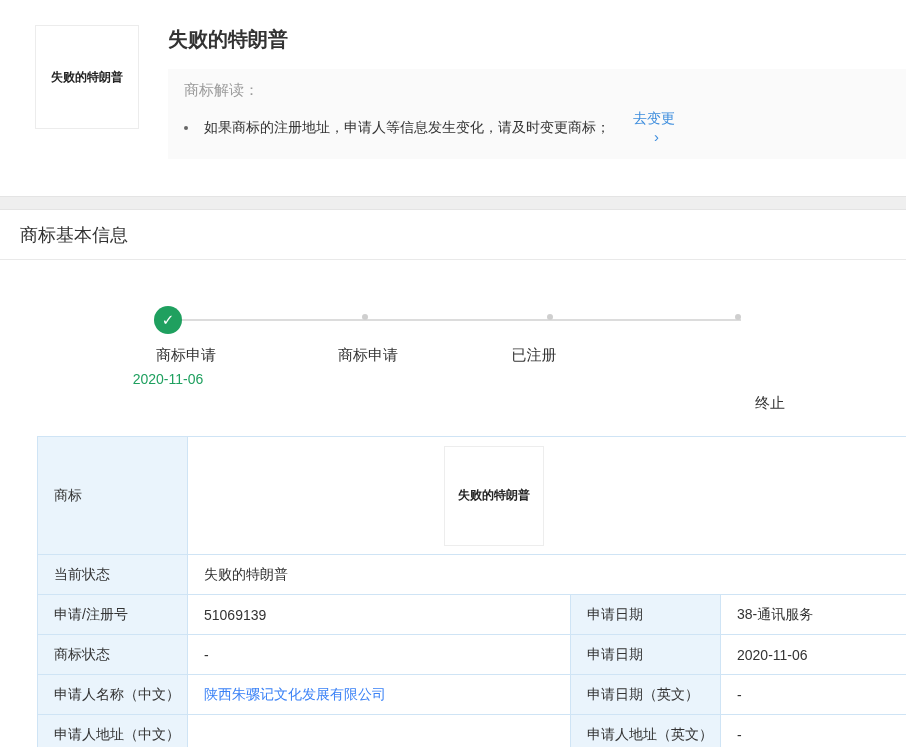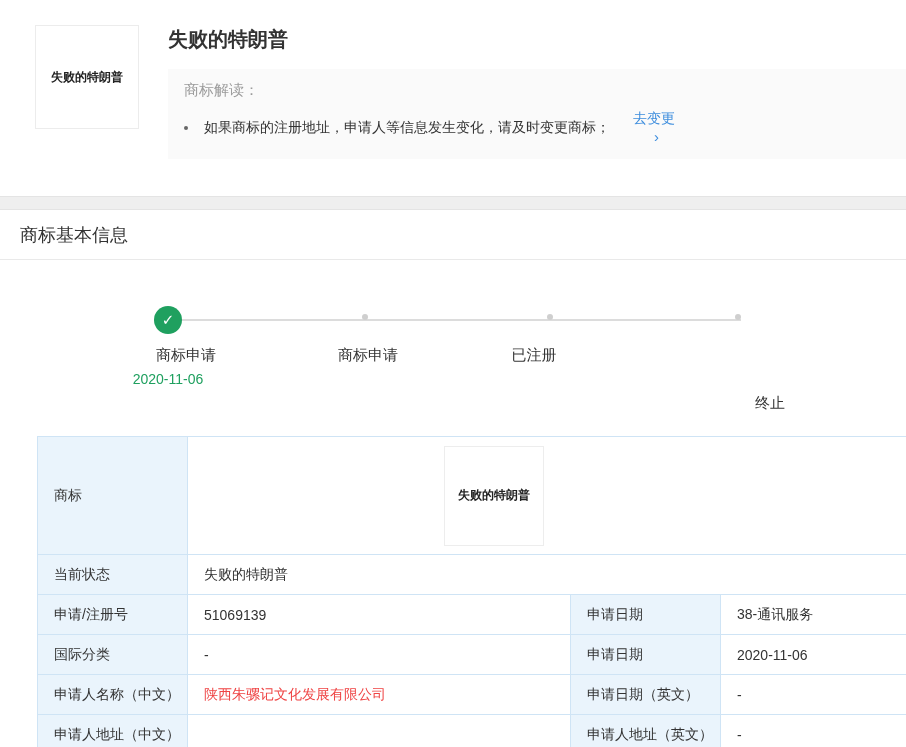--- a/index.html
+++ b/index.html
@@ -54,21 +54,21 @@
   .info-table td { border:1px solid #cfe4f5; padding:0 16px; height:40px; font-size:14px; color:#333; overflow:hidden; white-space:nowrap; }
   .info-table td.lbl { background:#eaf4fc; }
   tr.img-row td { height:118px; }
   .img-cell { text-align:center; padding:0 !important; }
   .tm-box {
     display:inline-flex; width:100px; height:100px; border:1px solid #ededed;
     align-items:center; justify-content:center;
     font-size:12px; font-weight:700; color:#222; vertical-align:middle;
     margin-right:180px;
   }
-  .link { color:#ef4444; cursor:pointer; text-decoration:none; }
+  .link { color:#3b82f6; cursor:pointer; text-decoration:none; }
 </style>
 </head>
 <body>
 
 <div class="top-card">
   <div class="tm-thumb">
     <span>失败的特朗普</span>
   </div>
   <div class="head-right">
     <h1 class="page-title">失败的特朗普</h1>
@@ -121,21 +121,21 @@
     <td class="lbl">当前状态</td>
     <td colspan="3">失败的特朗普</td>
   </tr>
   <tr>
     <td class="lbl">申请/注册号</td>
     <td>51069139</td>
     <td class="lbl">申请日期</td>
     <td>38-通讯服务</td>
   </tr>
   <tr>
-    <td class="lbl">国际分类</td>
+    <td class="lbl">商标状态</td>
     <td>-</td>
     <td class="lbl">申请日期</td>
     <td>2020-11-06</td>
   </tr>
   <tr>
     <td class="lbl">申请人名称（中文）</td>
     <td>
       <a class="link">陕西朱骡记文化发展有限公司</a>
     </td>
     <td class="lbl">申请日期（英文）</td>

